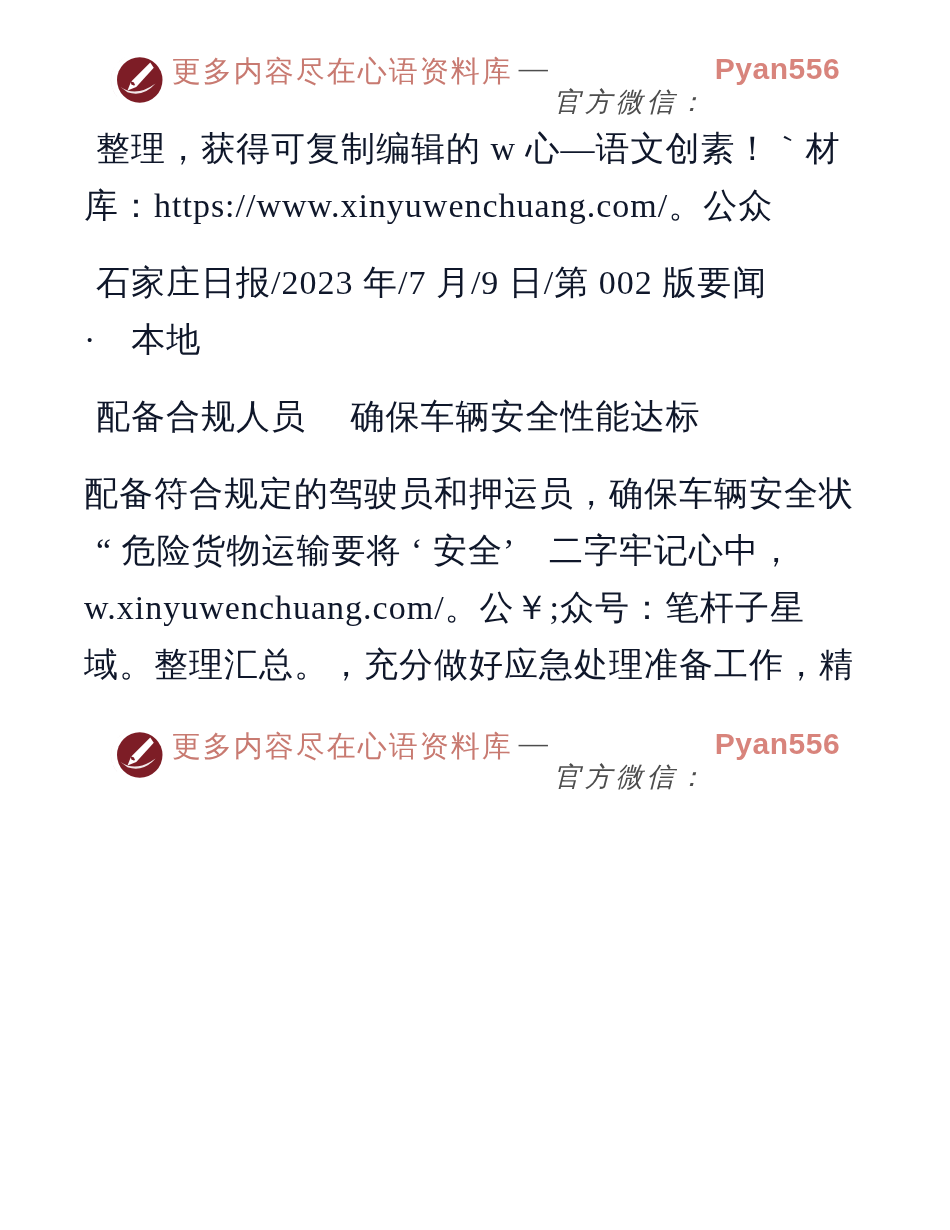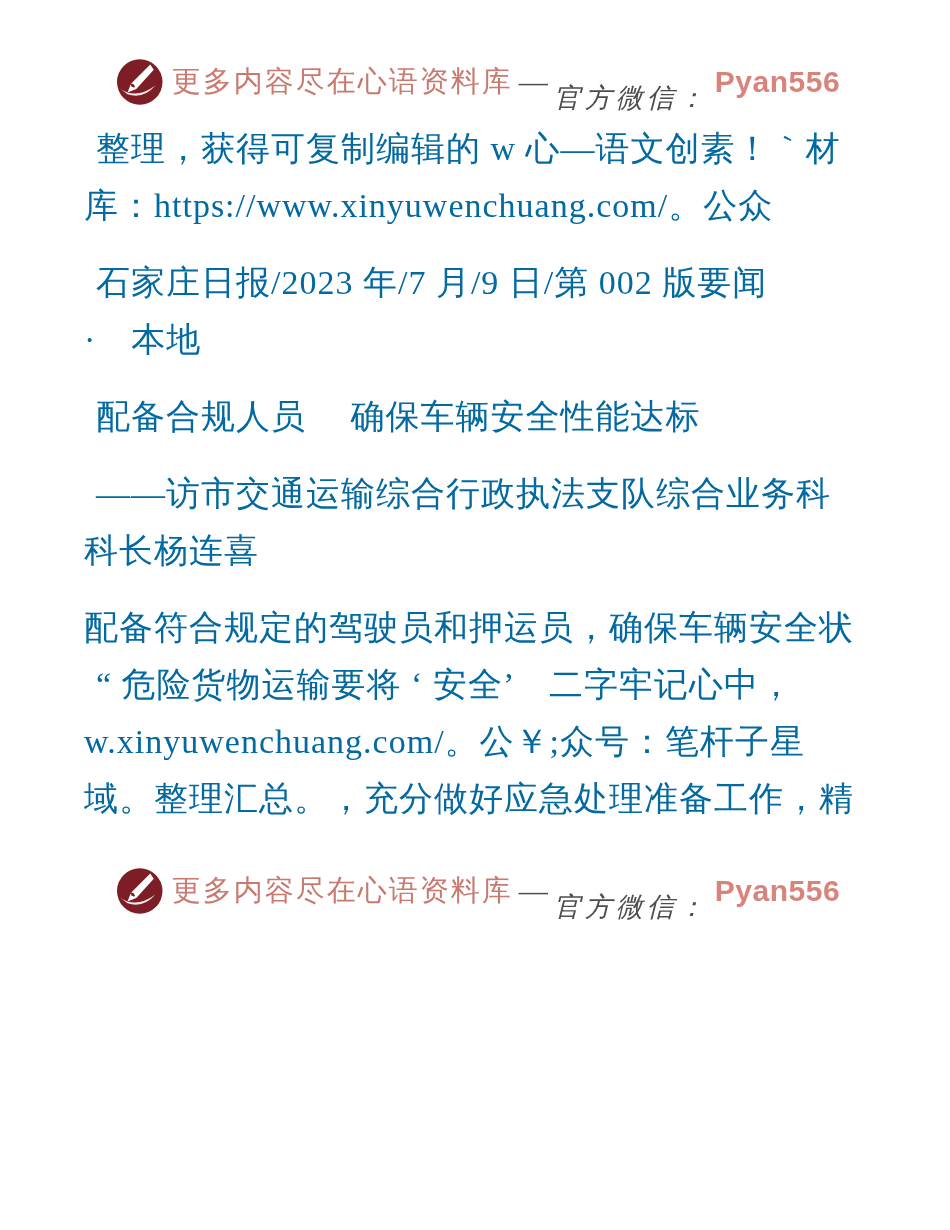--- a/index.html
+++ b/index.html
@@ -13,21 +13,21 @@
   }
   .page {
     position: relative;
     width: 950px;
     height: 1230px;
     background: #ffffff;
   }
   
   .banner {
     display: flex;
-    align-items: center;
+    align-items: flex-start;
     justify-content: center;
     gap: 6px;
     height: 60px;
   }
   .banner-header { margin-top: 52px; }
   .banner-footer { margin-top: 34px; }
   .logo-wrap {
     width: 56px;
     height: 56px;
     flex: 0 0 auto;
@@ -57,21 +57,21 @@
     font-size: 30px;
     letter-spacing: 0.5px;
     white-space: pre;
     font-weight: bold;
   }
   
   .doc {
     margin-top: 8px;
     padding-left: 84px;
     padding-right: 58px;
-    color: #0369a1;
+    color: #0f172a;
     font-family: Liberation Serif, serif;
   }
   .para { margin: 0 0 20px 0; }
   .line {
     font-size: 34px;
     line-height: 57px;
     letter-spacing: 1px;
     white-space: pre;
   }
   .first { text-indent: 12px; }
@@ -111,24 +111,20 @@
 
     <div class="para">
       <div class="line first">石家庄日报/2023 年/7 月/9 日/第 002 版要闻</div>
       <div class="line">·　本地</div>
     </div>
 
     <div class="para">
       <div class="line first">配备合规人员　 确保车辆安全性能达标</div>
     </div>
 
-    <div class="para">
-      <div class="line first">——访市交通运输综合行政执法支队综合业务科</div>
-      <div class="line">科长杨连喜</div>
-    </div>
 
 
     <div class="para">
       <div class="line">配备符合规定的驾驶员和押运员，确保车辆安全状</div>
       <div class="line first">“ 危险货物运输要将 ‘ 安全’　二字牢记心中，</div>
       <div class="line">w.xinyuwenchuang.com/。公￥;众号：笔杆子星</div>
       <div class="line">域。整理汇总。，充分做好应急处理准备工作，精</div>
     </div>
 
   </div>

